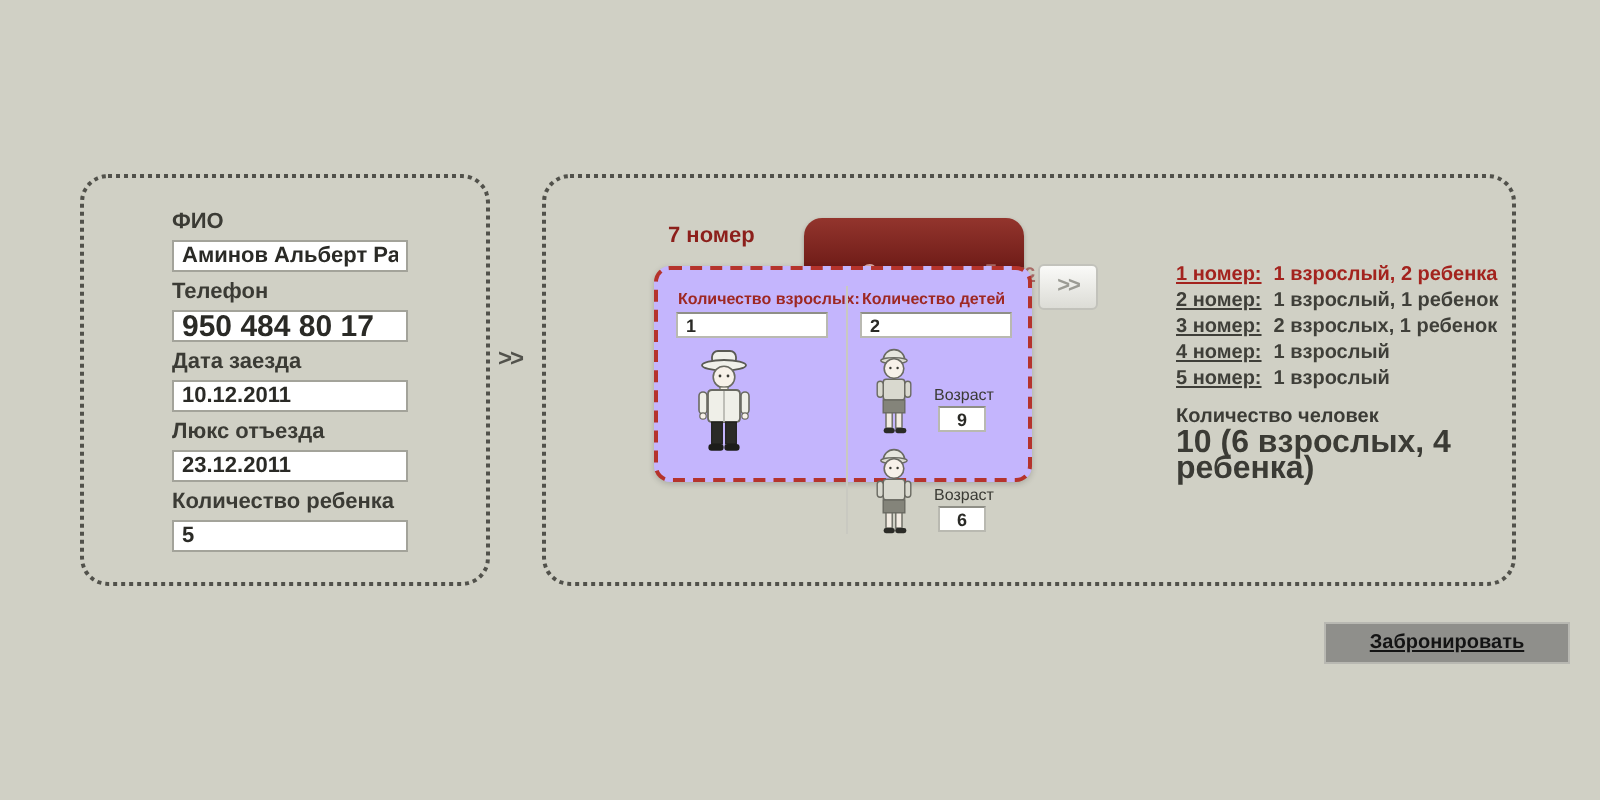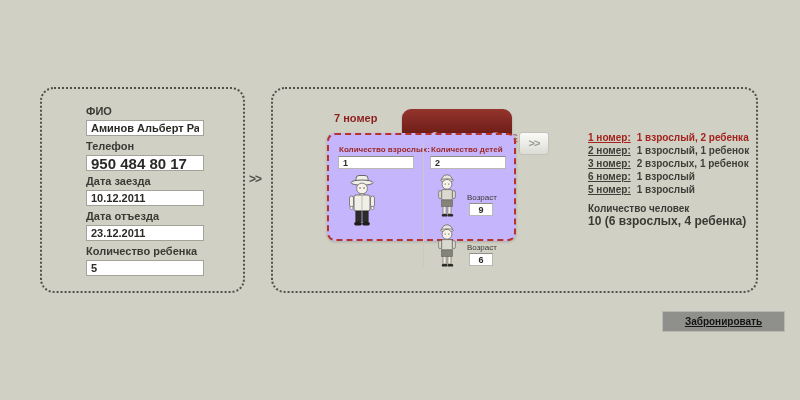--- a/index.html
+++ b/index.html
@@ -166,21 +166,21 @@
     text-decoration: underline;
     color: #3f3f39;
     cursor: default;
   }
   .summary-value { font-weight: 600; color: #3f3f39; margin-left: 6px; }
   .summary-row.active .summary-room,
   .summary-row.active .summary-value { color: #a3231e; }
 
   .total-block { position: absolute; left: 315px; top: 113px; }
   .total-label { font-size: 10px; font-weight: 600; line-height: 13px; color: #3b3b35; }
-  .total-value { font-size: 12px; font-weight: 600; line-height: 13px; color: #3b3b35; }
+  .total-value { font-size: 16px; font-weight: 600; line-height: 13px; color: #3b3b35; }
 
   
   .book-button {
     position: absolute;
     left: 622px; top: 311px;
     width: 123px; height: 21px;
     background: #8f8f8b;
     border: 1px solid #b8b8b2;
     color: #141414;
     font-family: "Liberation Sans", sans-serif;
@@ -205,21 +205,21 @@
     </div>
     <div class="field-group">
       <label class="field-label">Телефон</label>
       <input class="field-input phone" type="text" value="950 484 80 17" style="">
     </div>
     <div class="field-group">
       <label class="field-label">Дата заезда</label>
       <input class="field-input" type="text" value="10.12.2011" style="">
     </div>
     <div class="field-group">
-      <label class="field-label">Дата отъезда</label>
+      <label class="field-label">Люкс отъезда</label>
       <input class="field-input" type="text" value="23.12.2011" style="">
     </div>
     <div class="field-group">
       <label class="field-label">Количество ребенка</label>
       <input class="field-input" type="text" value="5" style="">
     </div>
   </div>
 
   <div class="mid-arrow">&gt;&gt;</div>
 
@@ -305,21 +305,21 @@
       <div class="summary-row active">
         <span class="summary-room">1 номер:</span><span class="summary-value">1 взрослый, 2 ребенка</span>
       </div>
       <div class="summary-row">
         <span class="summary-room">2 номер:</span><span class="summary-value">1 взрослый, 1 ребенок</span>
       </div>
       <div class="summary-row">
         <span class="summary-room">3 номер:</span><span class="summary-value">2 взрослых, 1 ребенок</span>
       </div>
       <div class="summary-row">
-        <span class="summary-room">6 номер:</span><span class="summary-value">1 взрослый</span>
+        <span class="summary-room">4 номер:</span><span class="summary-value">1 взрослый</span>
       </div>
       <div class="summary-row">
         <span class="summary-room">5 номер:</span><span class="summary-value">1 взрослый</span>
       </div>
     </div>
 
     <div class="total-block">
       <div class="total-label">Количество человек</div>
       <div class="total-value">10 (6 взрослых, 4 ребенка)</div>
     </div>

